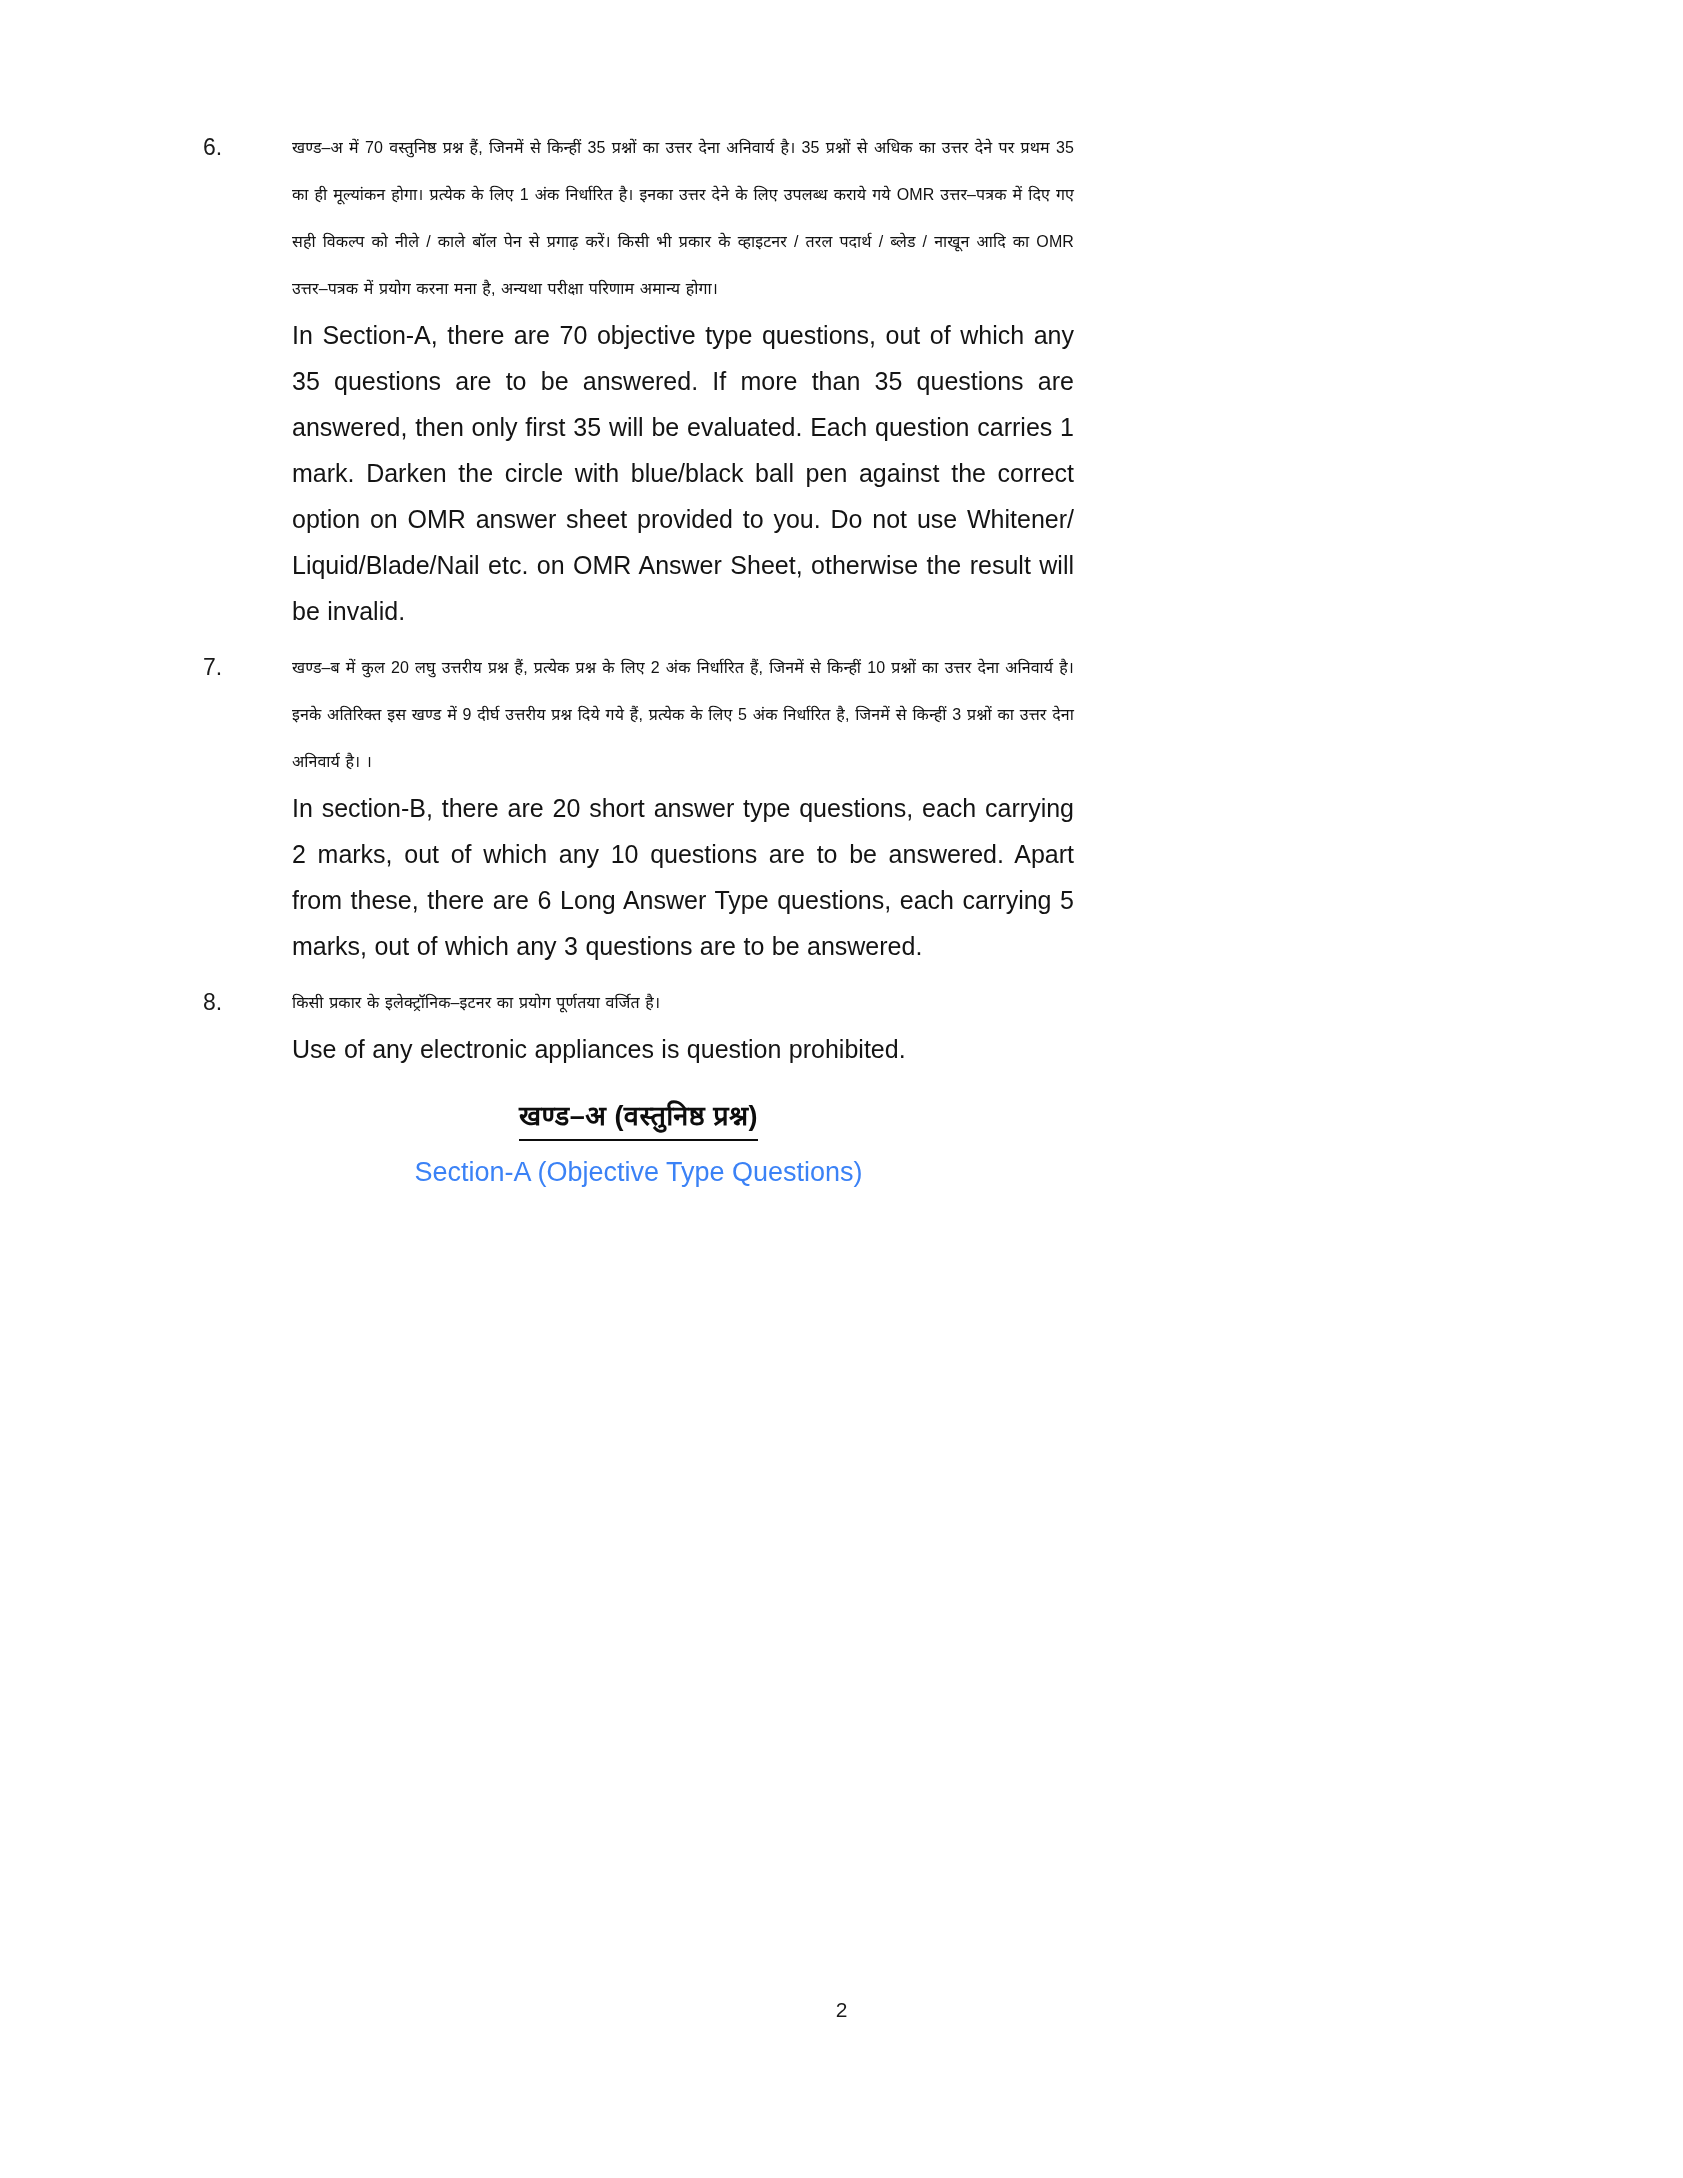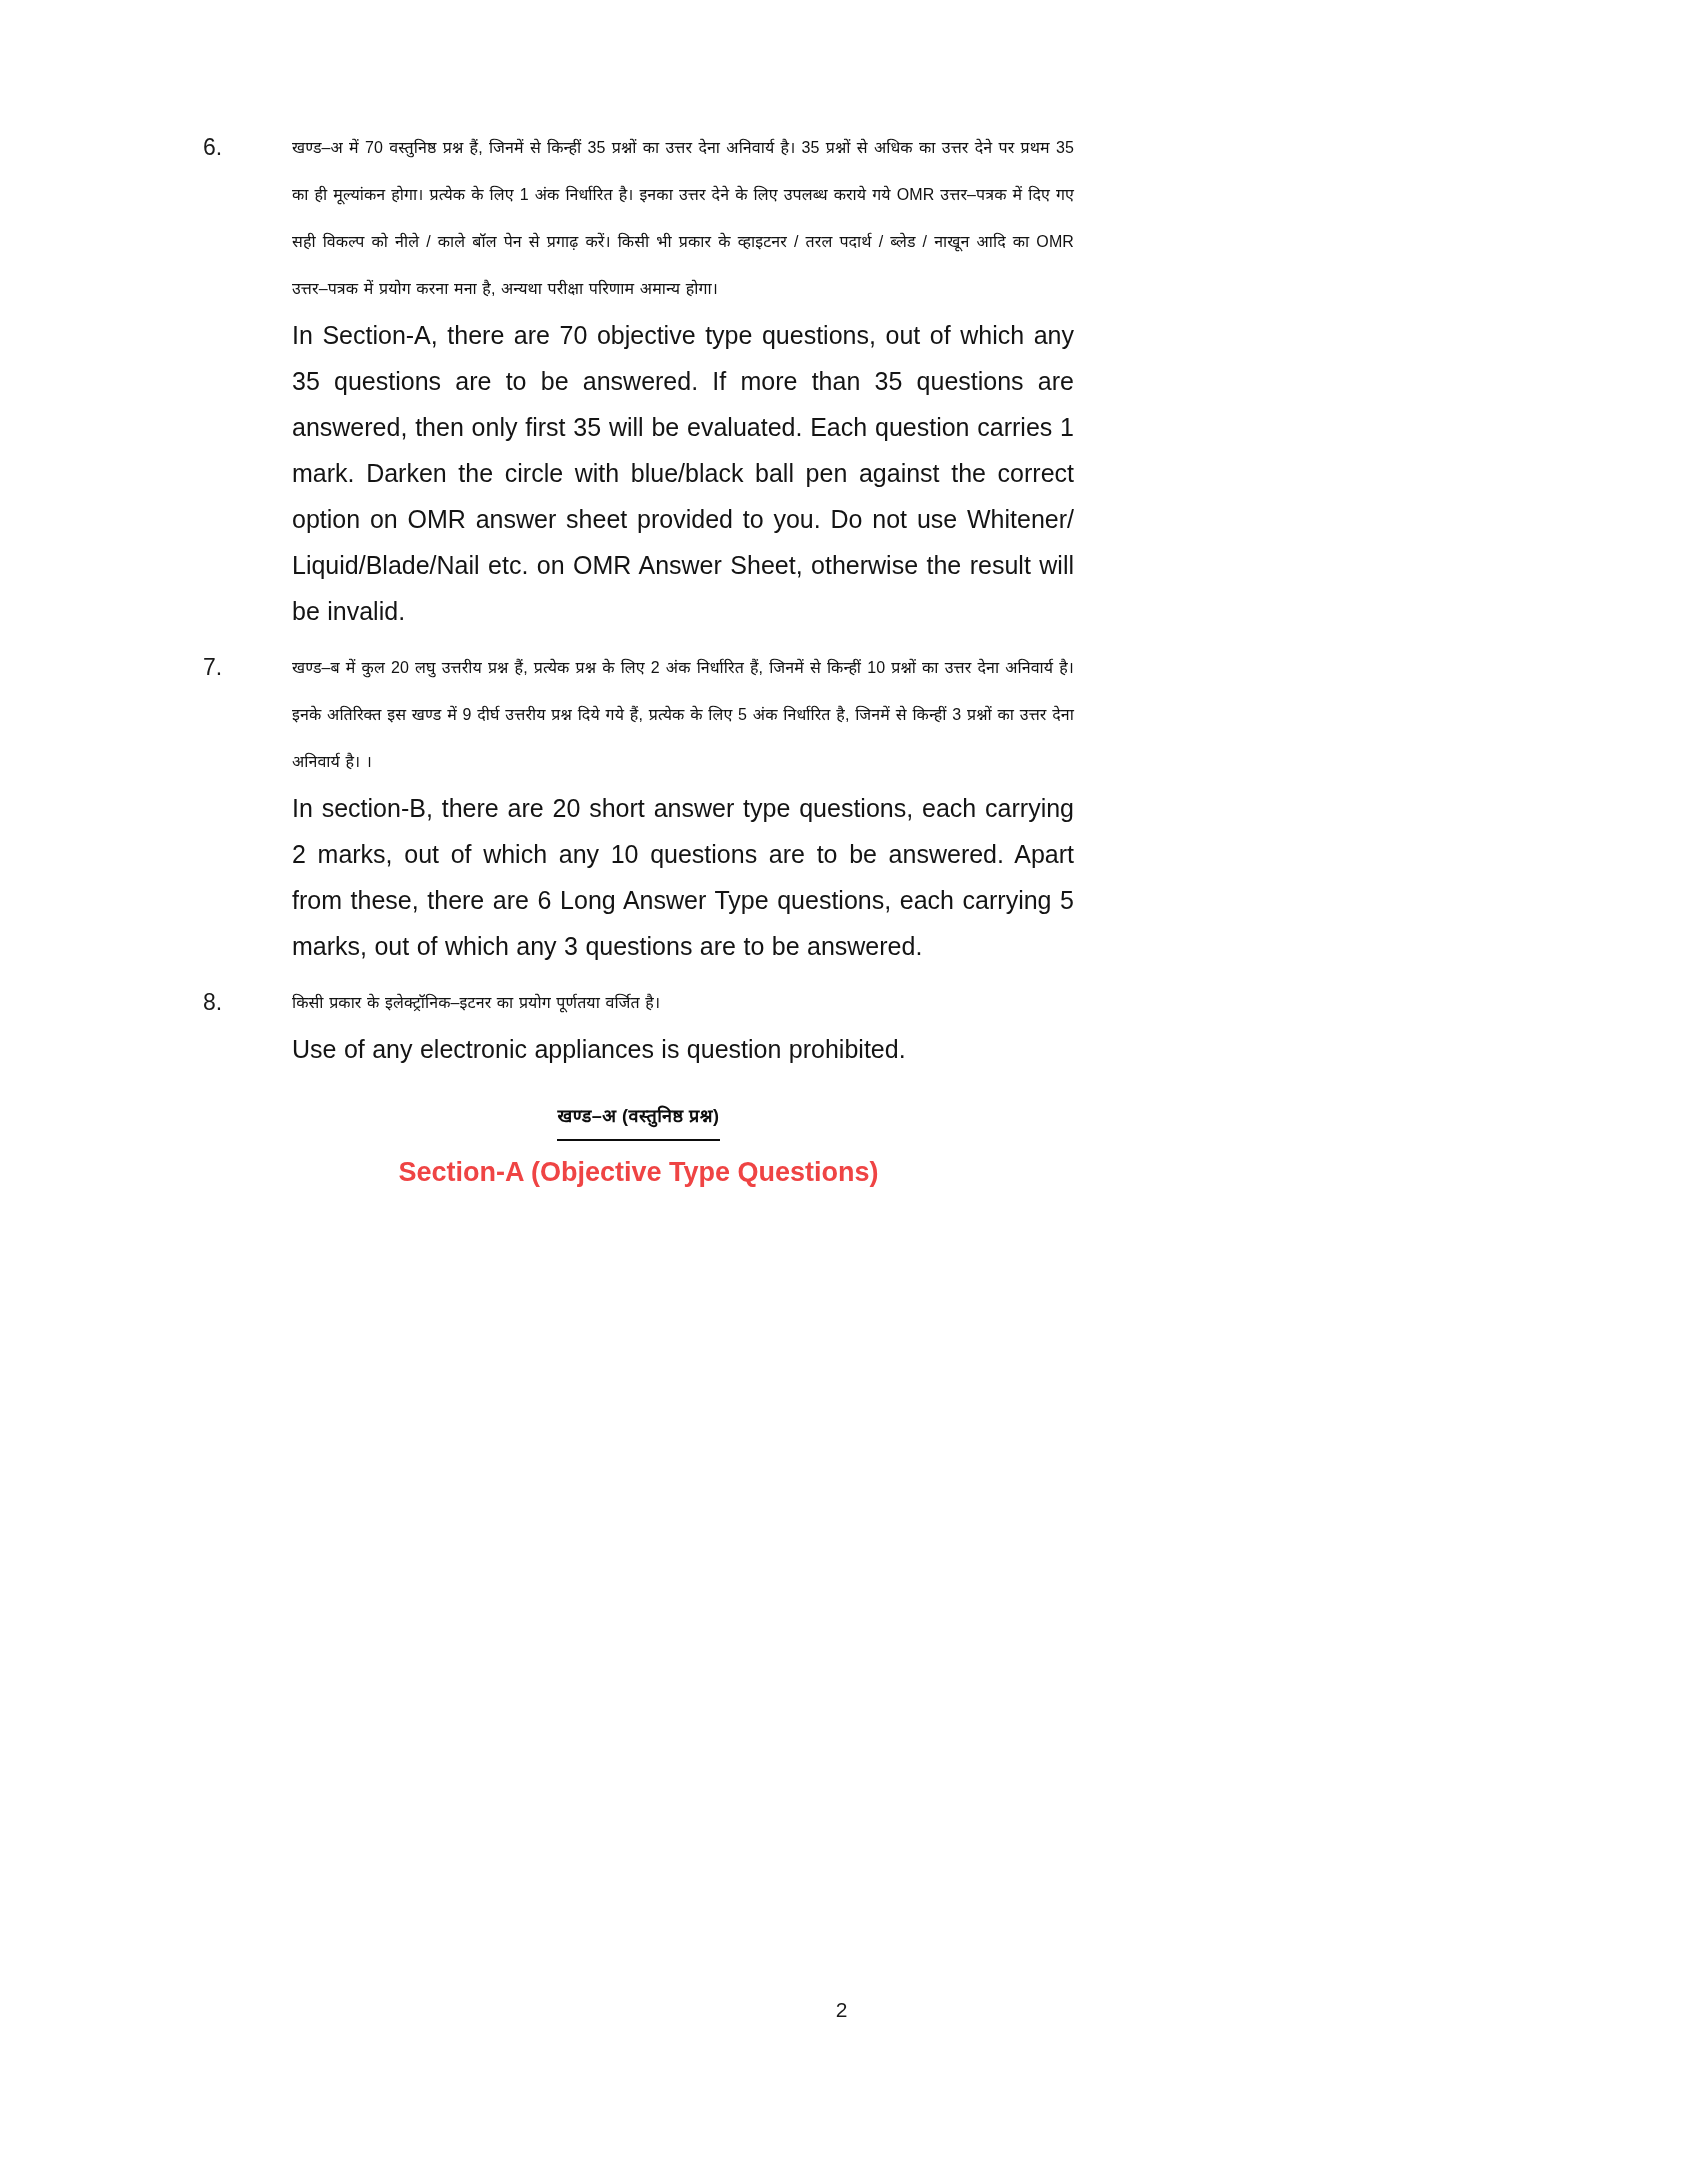--- a/index.html
+++ b/index.html
@@ -80,36 +80,35 @@
 
   .gap-sm { height: 6px; }
 
   
   .section-head {
     text-align: center;
     margin-top: 22px;
   }
   .section-head-hi {
     font-family: "Liberation Sans", "DejaVu Sans", sans-serif;
-    font-size: 18px;
+    font-size: 27px;
     line-height: 44px;
     font-weight: 700;
     color: #0d0d0d;
     display: inline-block;
     border-bottom: 2px solid #0d0d0d;
     padding-bottom: 1px;
     letter-spacing: 0.5px;
   }
   .section-head-en {
     font-family: "Liberation Sans", "DejaVu Sans", sans-serif;
     font-size: 27px;
     line-height: 50px;
-    color: #ef4444;
+    color: #3b82f6;
     margin-top: 6px;
-    font-weight: bold;
   }
 
   .page-number {
     position: absolute;
     left: 0;
     top: 1998px;
     width: 1683px;
     text-align: center;
     font-family: "Liberation Sans", "DejaVu Sans", sans-serif;
     font-size: 21px;

